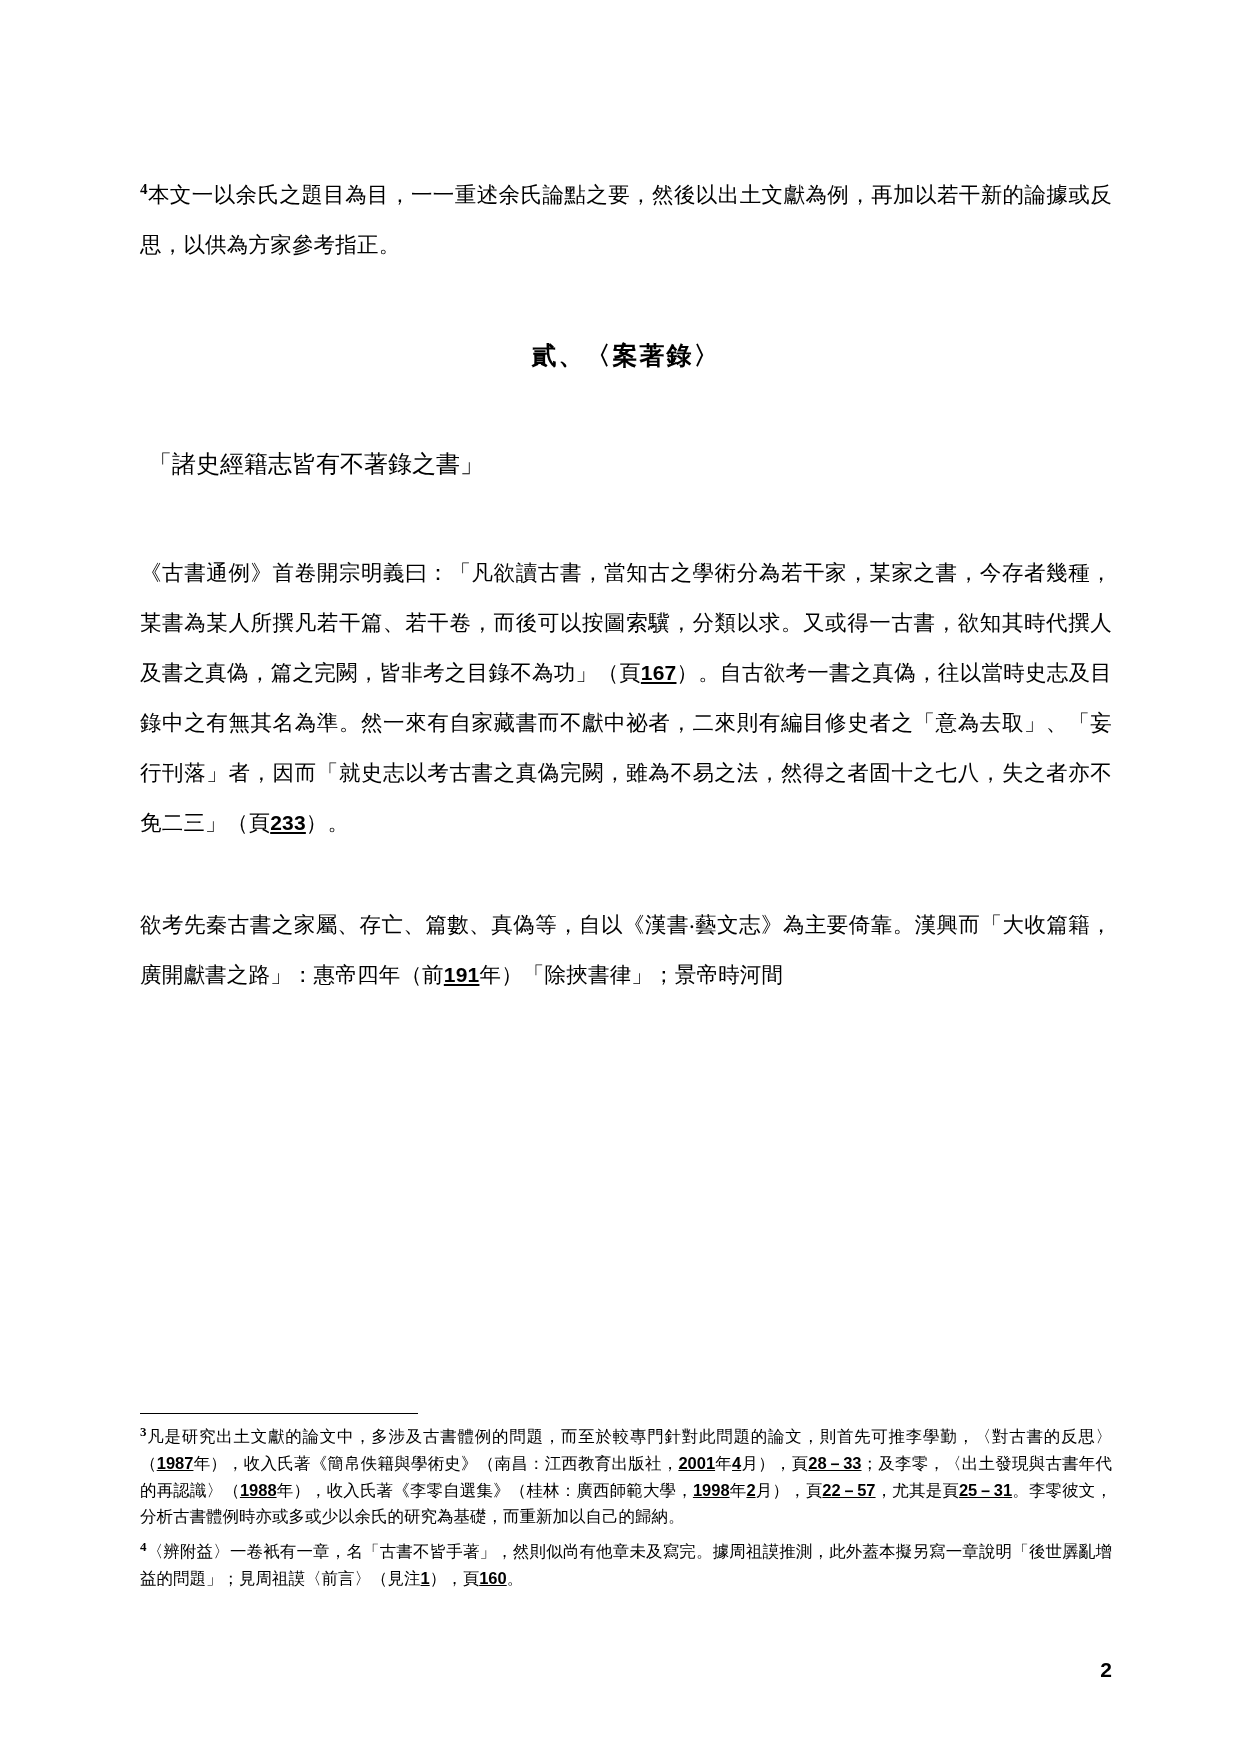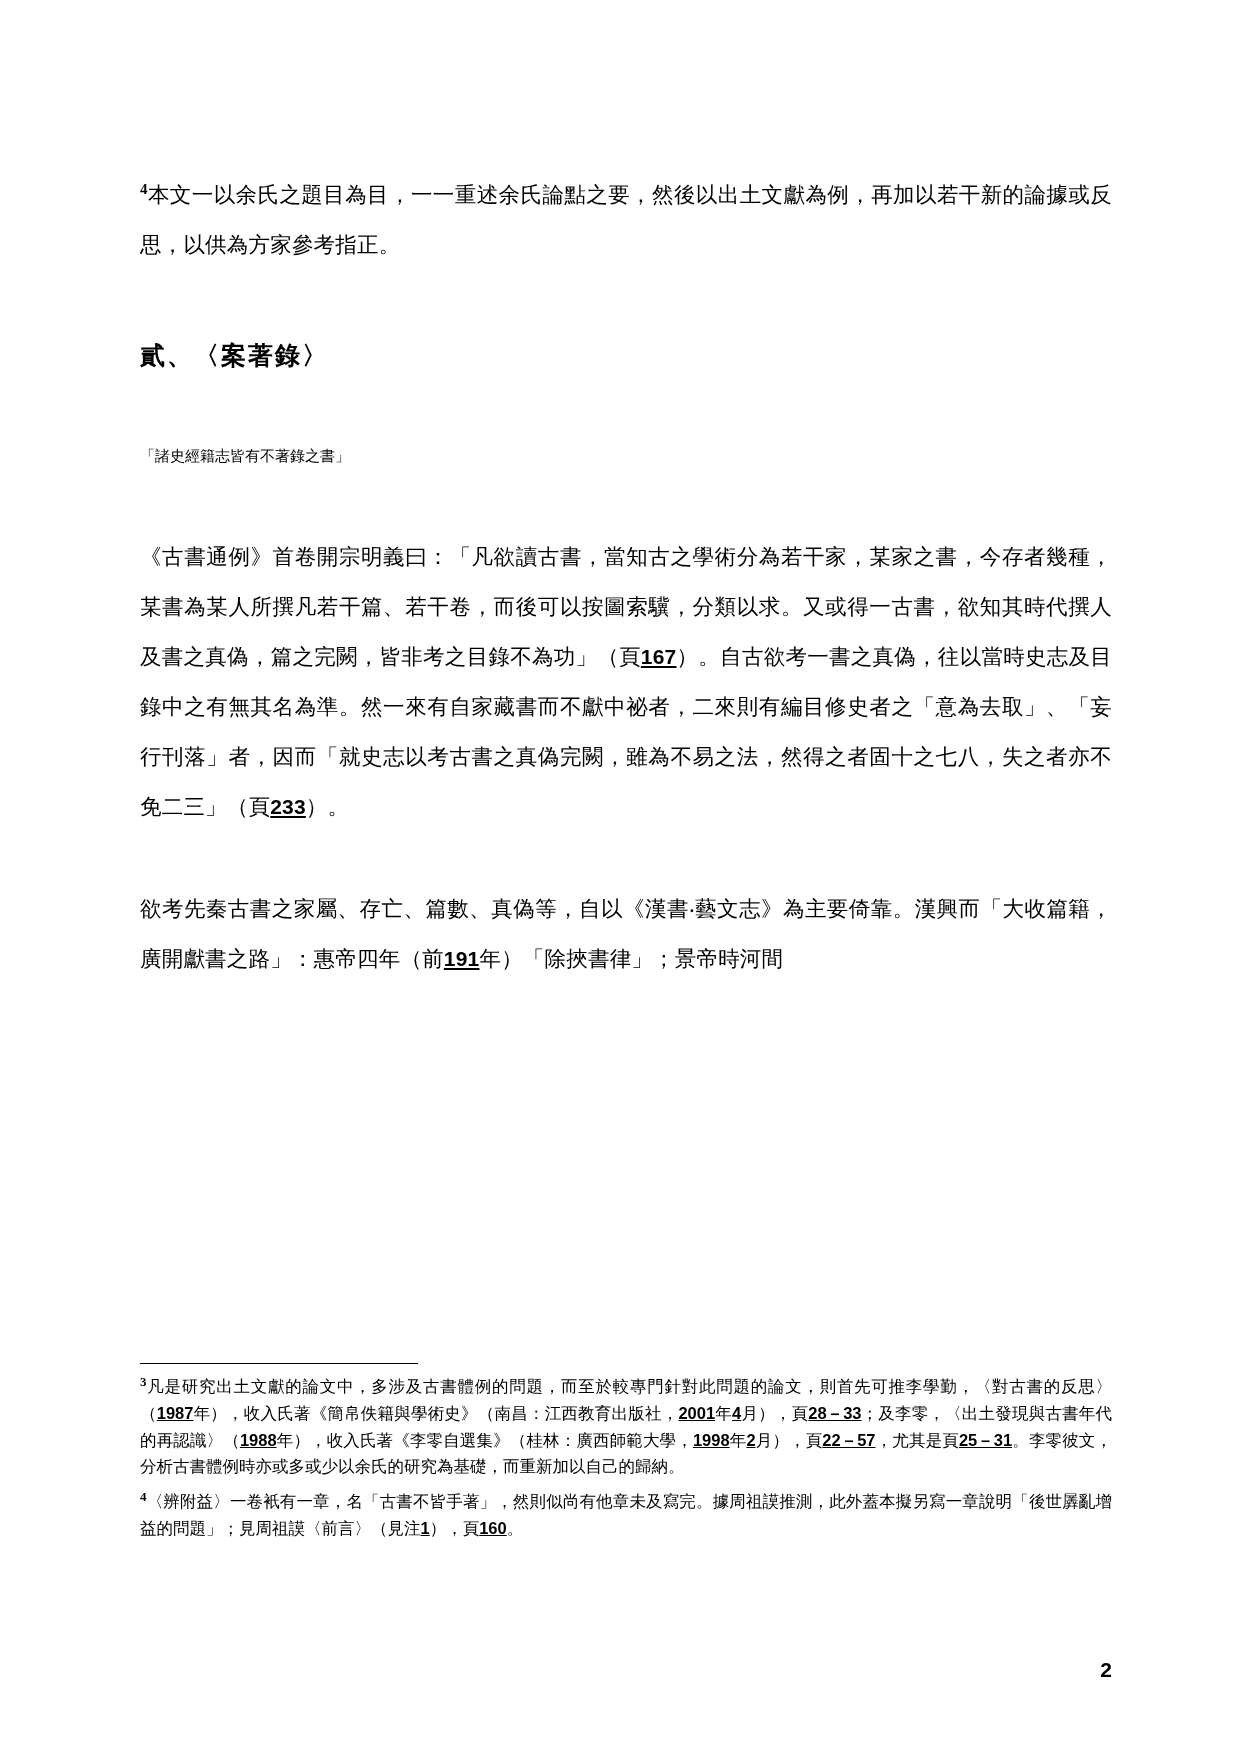--- a/index.html
+++ b/index.html
@@ -48,28 +48,28 @@
   }
   .num {
     font-weight: bold;
     font-family: "Liberation Sans", sans-serif;
     font-size: 21px;
     text-decoration: underline;
   }
   .section-title {
     font-size: 25px;
     line-height: 48px;
-    text-align: left;
+    text-align: center;
     margin: 0;
     letter-spacing: 2px;
   }
   .sub-heading {
-    font-size: 15px;
+    font-size: 24px;
     line-height: 48px;
-    margin: 0;
+    margin: 8px;
     text-align: left;
   }
 
   
   .fn-rule {
     width: 278px;
     height: 0;
     border: 0;
     border-top: 1.4px solid #000;
     margin: 0 0 10px 0;
@@ -89,21 +89,21 @@
     font-size: 13px;
   }
   .footnotes .num {
     font-size: 16.5px;
     font-weight: bold;
     font-family: "Liberation Sans", sans-serif;
   }
   .fn-sep-block {
     position: absolute;
     left: 140px;
-    top: 1363px;
+    top: 1413px;
     width: 972px;
   }
   .page-number {
     position: absolute;
     right: 128px;
     bottom: 72px;
     font-size: 21px;
     font-weight: bold;
     font-family: "Liberation Sans", sans-serif;
   }

